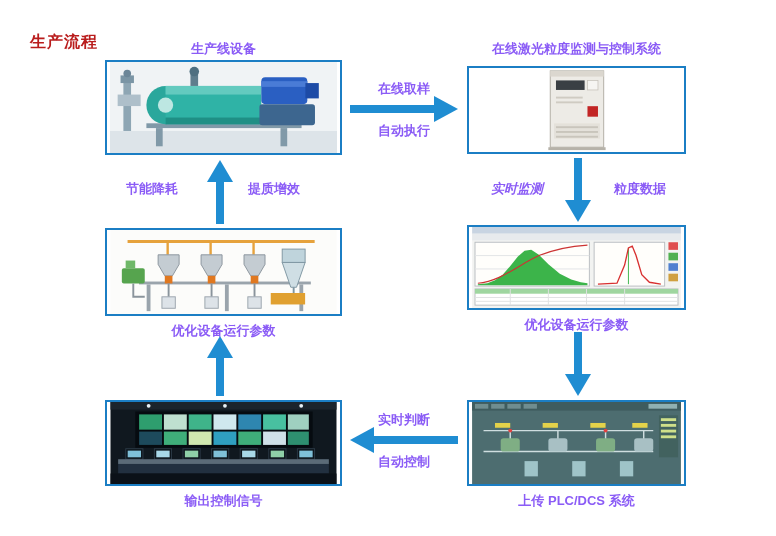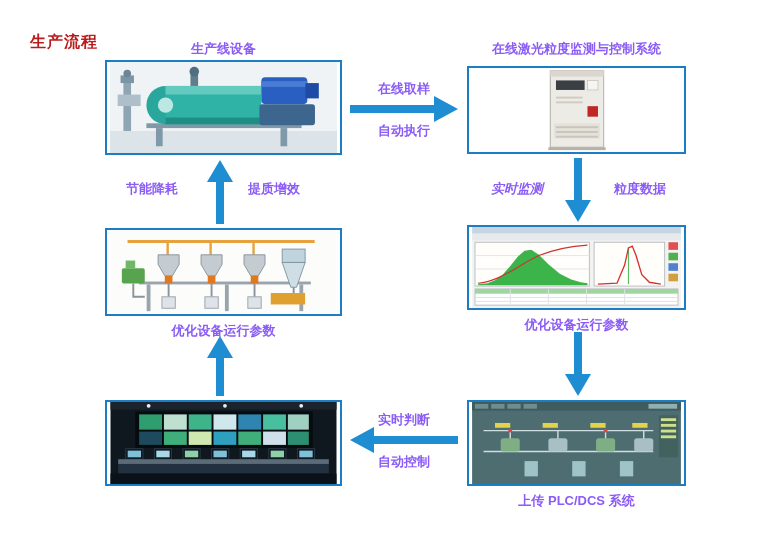--- a/index.html
+++ b/index.html
@@ -200,20 +200,21 @@
       <rect x="138" y="51" width="14" height="7" fill="#a8d8e8"></rect>
       <rect x="166" y="49" width="18" height="11" fill="#0c141b" stroke="#2c3a46" stroke-width="1"></rect>
       <rect x="168" y="51" width="14" height="7" fill="#8fd0a8"></rect>
       <rect x="196" y="49" width="18" height="11" fill="#0c141b" stroke="#2c3a46" stroke-width="1"></rect>
       <rect x="198" y="51" width="14" height="7" fill="#7fc0d8"></rect>
       <rect x="8" y="60" width="221" height="5" fill="#5b6b78"></rect>
       <rect x="8" y="65" width="221" height="10" fill="#223040"></rect>
       <rect x="0" y="75" width="237" height="11" fill="#0b1118"></rect>
     </svg>
   </div>
+  <div class="lbl" style="left:105px; top:492px; width:237px;">输出控制信号</div>
 
   <div class="arrow" style="left:350px; top:94px;">
     <svg width="108" height="30" viewBox="0 0 108 30">
       <rect x="0" y="11" width="84" height="8" fill="#1f8dd2"></rect>
       <polygon points="84,2 108,15 84,28" fill="#1f8dd2"></polygon>
     </svg>
   </div>
   <div class="lbl" style="left:350px; top:80px; width:108px;">在线取样</div>
   <div class="lbl" style="left:350px; top:122px; width:108px;">自动执行</div>
 

